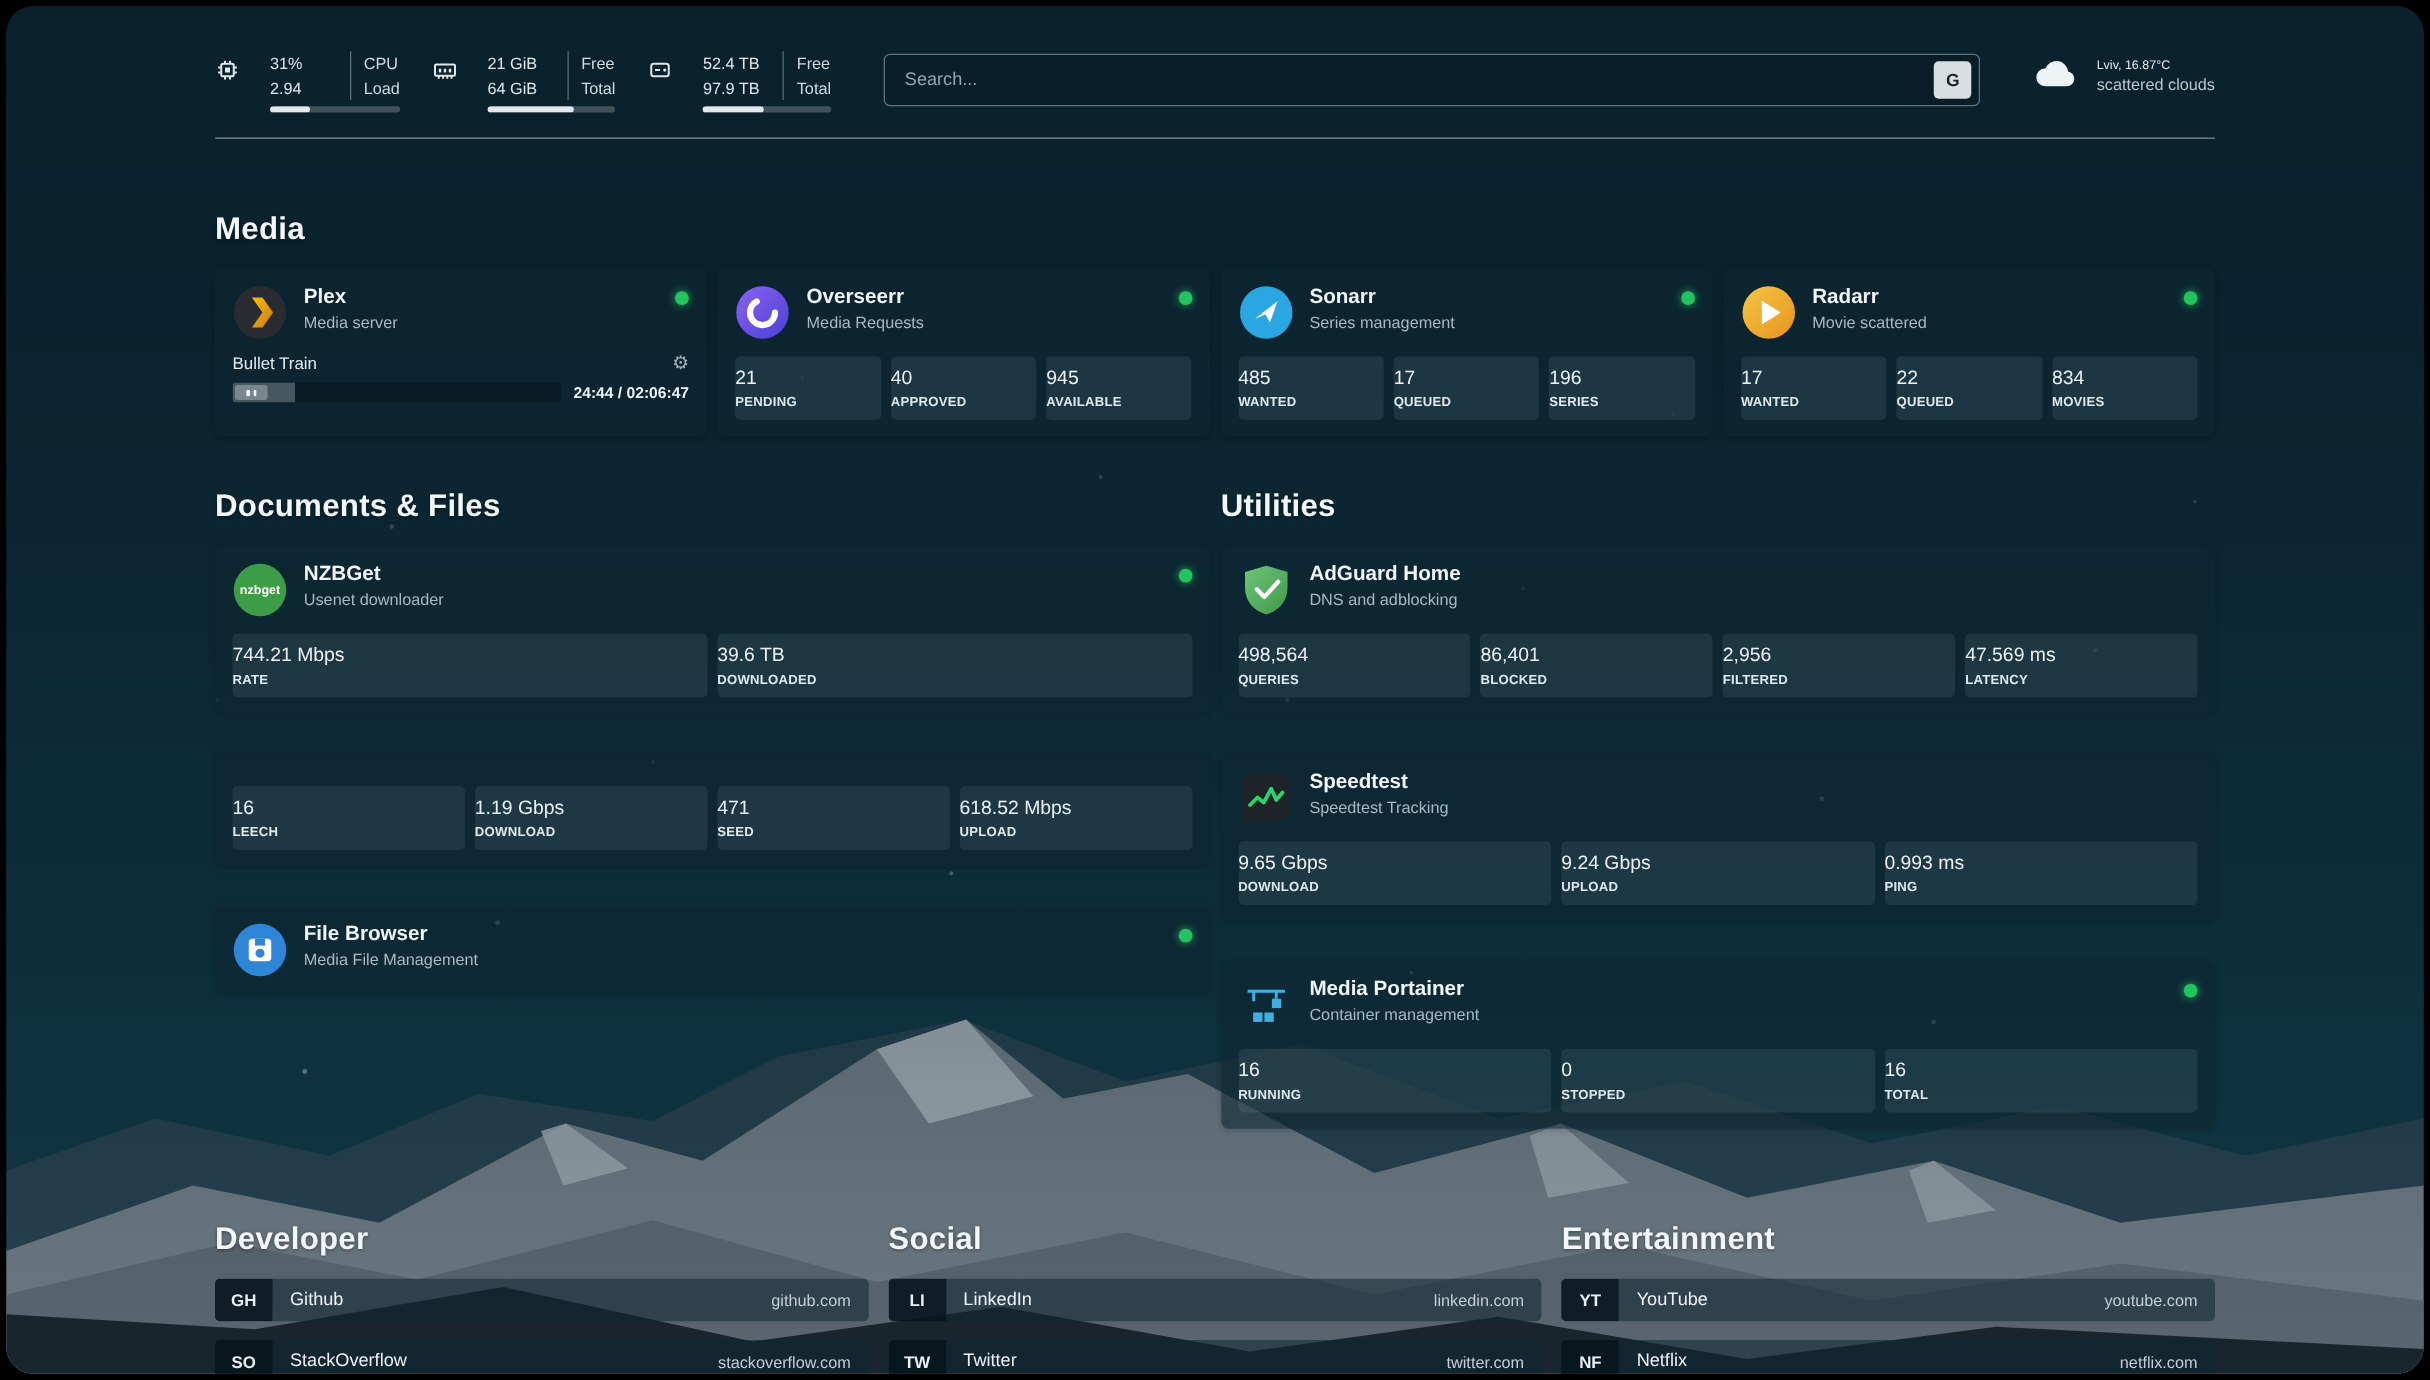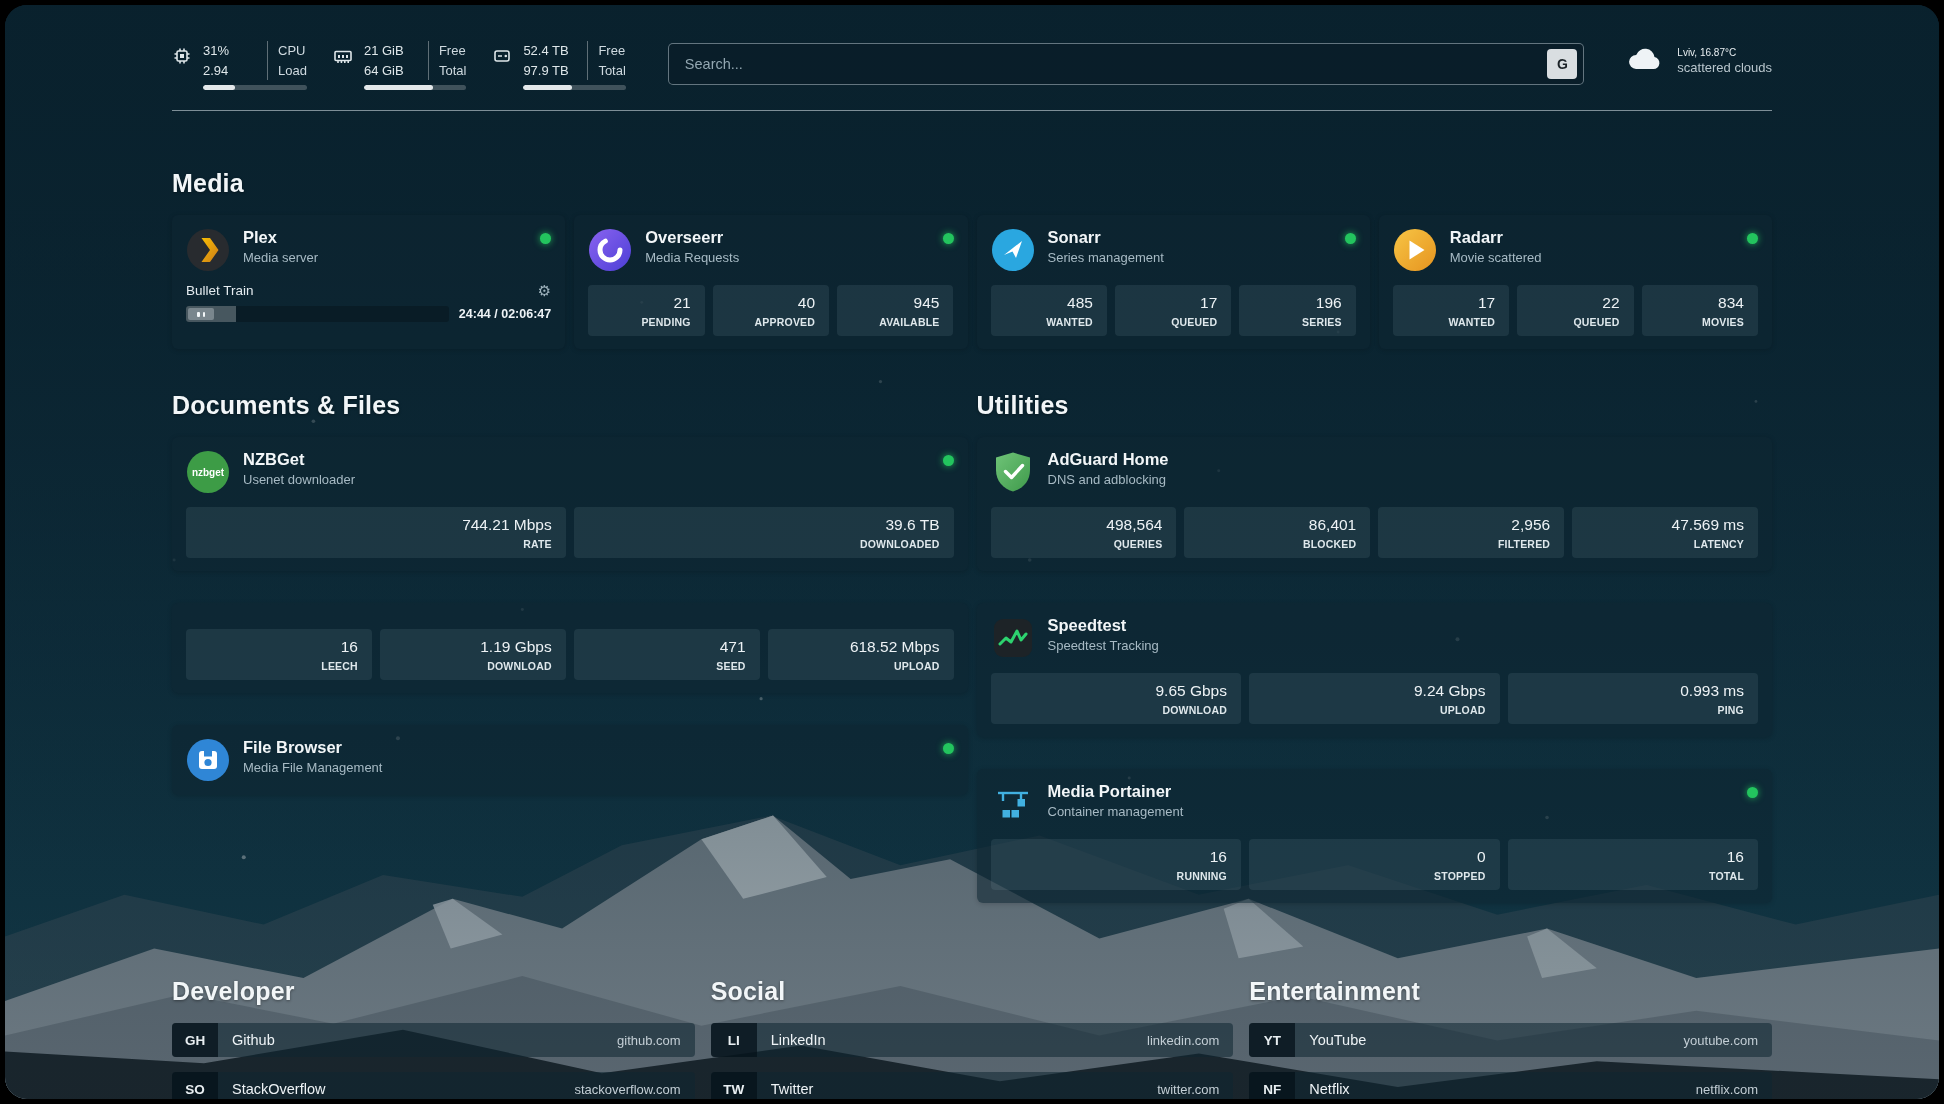--- a/index.html
+++ b/index.html
@@ -12,21 +12,21 @@
   .window {
     position:absolute; inset:5px; border-radius:22px; overflow:hidden;
     background:#0c2230;
   }
   .bg { position:absolute; inset:0; z-index:0; }
   .bg svg { display:block; width:100%; height:100%; }
   .content { position:relative; z-index:2; padding:0 167px; height:100%; }
 
   
   .topbar { display:flex; align-items:flex-start; margin-top:36px; gap:26px; }
-  .res { display:flex; gap:11px; color:#dfe7ea; }
+  .res { display:flex; gap:24px; color:#dfe7ea; }
   .res-icon svg { display:block; margin-top:5px; }
   .res-cols { display:flex; gap:10px; font-size:13px; line-height:1.5; }
   .res-vals { min-width:54px; white-space:nowrap; }
   .res-labels { border-left:1px solid rgba(255,255,255,.35); padding-left:10px; color:#cfdae0; white-space:nowrap; }
   .res-bar { margin-top:5px; height:5px; background:rgba(255,255,255,.22); border-radius:3px; overflow:hidden; }
   .res-fill { display:block; height:100%; width:0; background:#e3e8ea; border-radius:3px; }
 
   .search { flex:1; display:flex; align-items:center; height:42px;
     background:rgba(10,28,38,.55); border:1px solid rgba(210,225,232,.45);
     border-radius:5px; margin:2px 16px 0; padding:0 6px 0 14px; }
@@ -53,21 +53,21 @@
   .card-head { display:flex; align-items:flex-start; gap:13px; cursor:pointer; }
   .svc-icon { width:44px; height:44px; flex:0 0 44px; }
   .svc-icon svg { display:block; }
   .svc-name { font-size:16.5px; font-weight:700; color:#f2f6f8; }
   .svc-desc { font-size:13px; color:#a7bac4; margin-top:3px; }
   .dot { width:11px; height:11px; border-radius:50%; background:#23c45e;
     margin-left:auto; align-self:flex-start; margin-top:5px;
     box-shadow:0 0 7px rgba(35,196,94,.85); }
 
   .stats { display:grid; grid-auto-flow:column; grid-auto-columns:1fr; gap:8px; margin-top:13px; }
-  .stat { background:rgba(173,205,219,.10); border-radius:4px; text-align:right; padding:9px 14px 8px; }
+  .stat { background:rgba(173,205,219,.10); border-radius:4px; text-align:left; padding:9px 0 8px; }
   .stat-value { font-size:15.5px; color:#edf2f5; }
   .stat-label { font-size:10.5px; font-weight:700; color:#dfe8ec; margin-top:4px; letter-spacing:.2px; }
 
   
   .plex-media { margin-top:11px; }
   .plex-title-row { display:flex; align-items:center; font-size:13.5px; color:#e4ebef; }
   .gear { margin-left:auto; color:#9fb3bd; font-size:15px; cursor:pointer; line-height:1; }
   .plex-bar-row { display:flex; align-items:center; gap:10px; margin-top:8px; }
   .plex-bar { flex:1; height:16px; background:rgba(8,22,30,.55); border-radius:3px;
     position:relative; overflow:hidden; }

